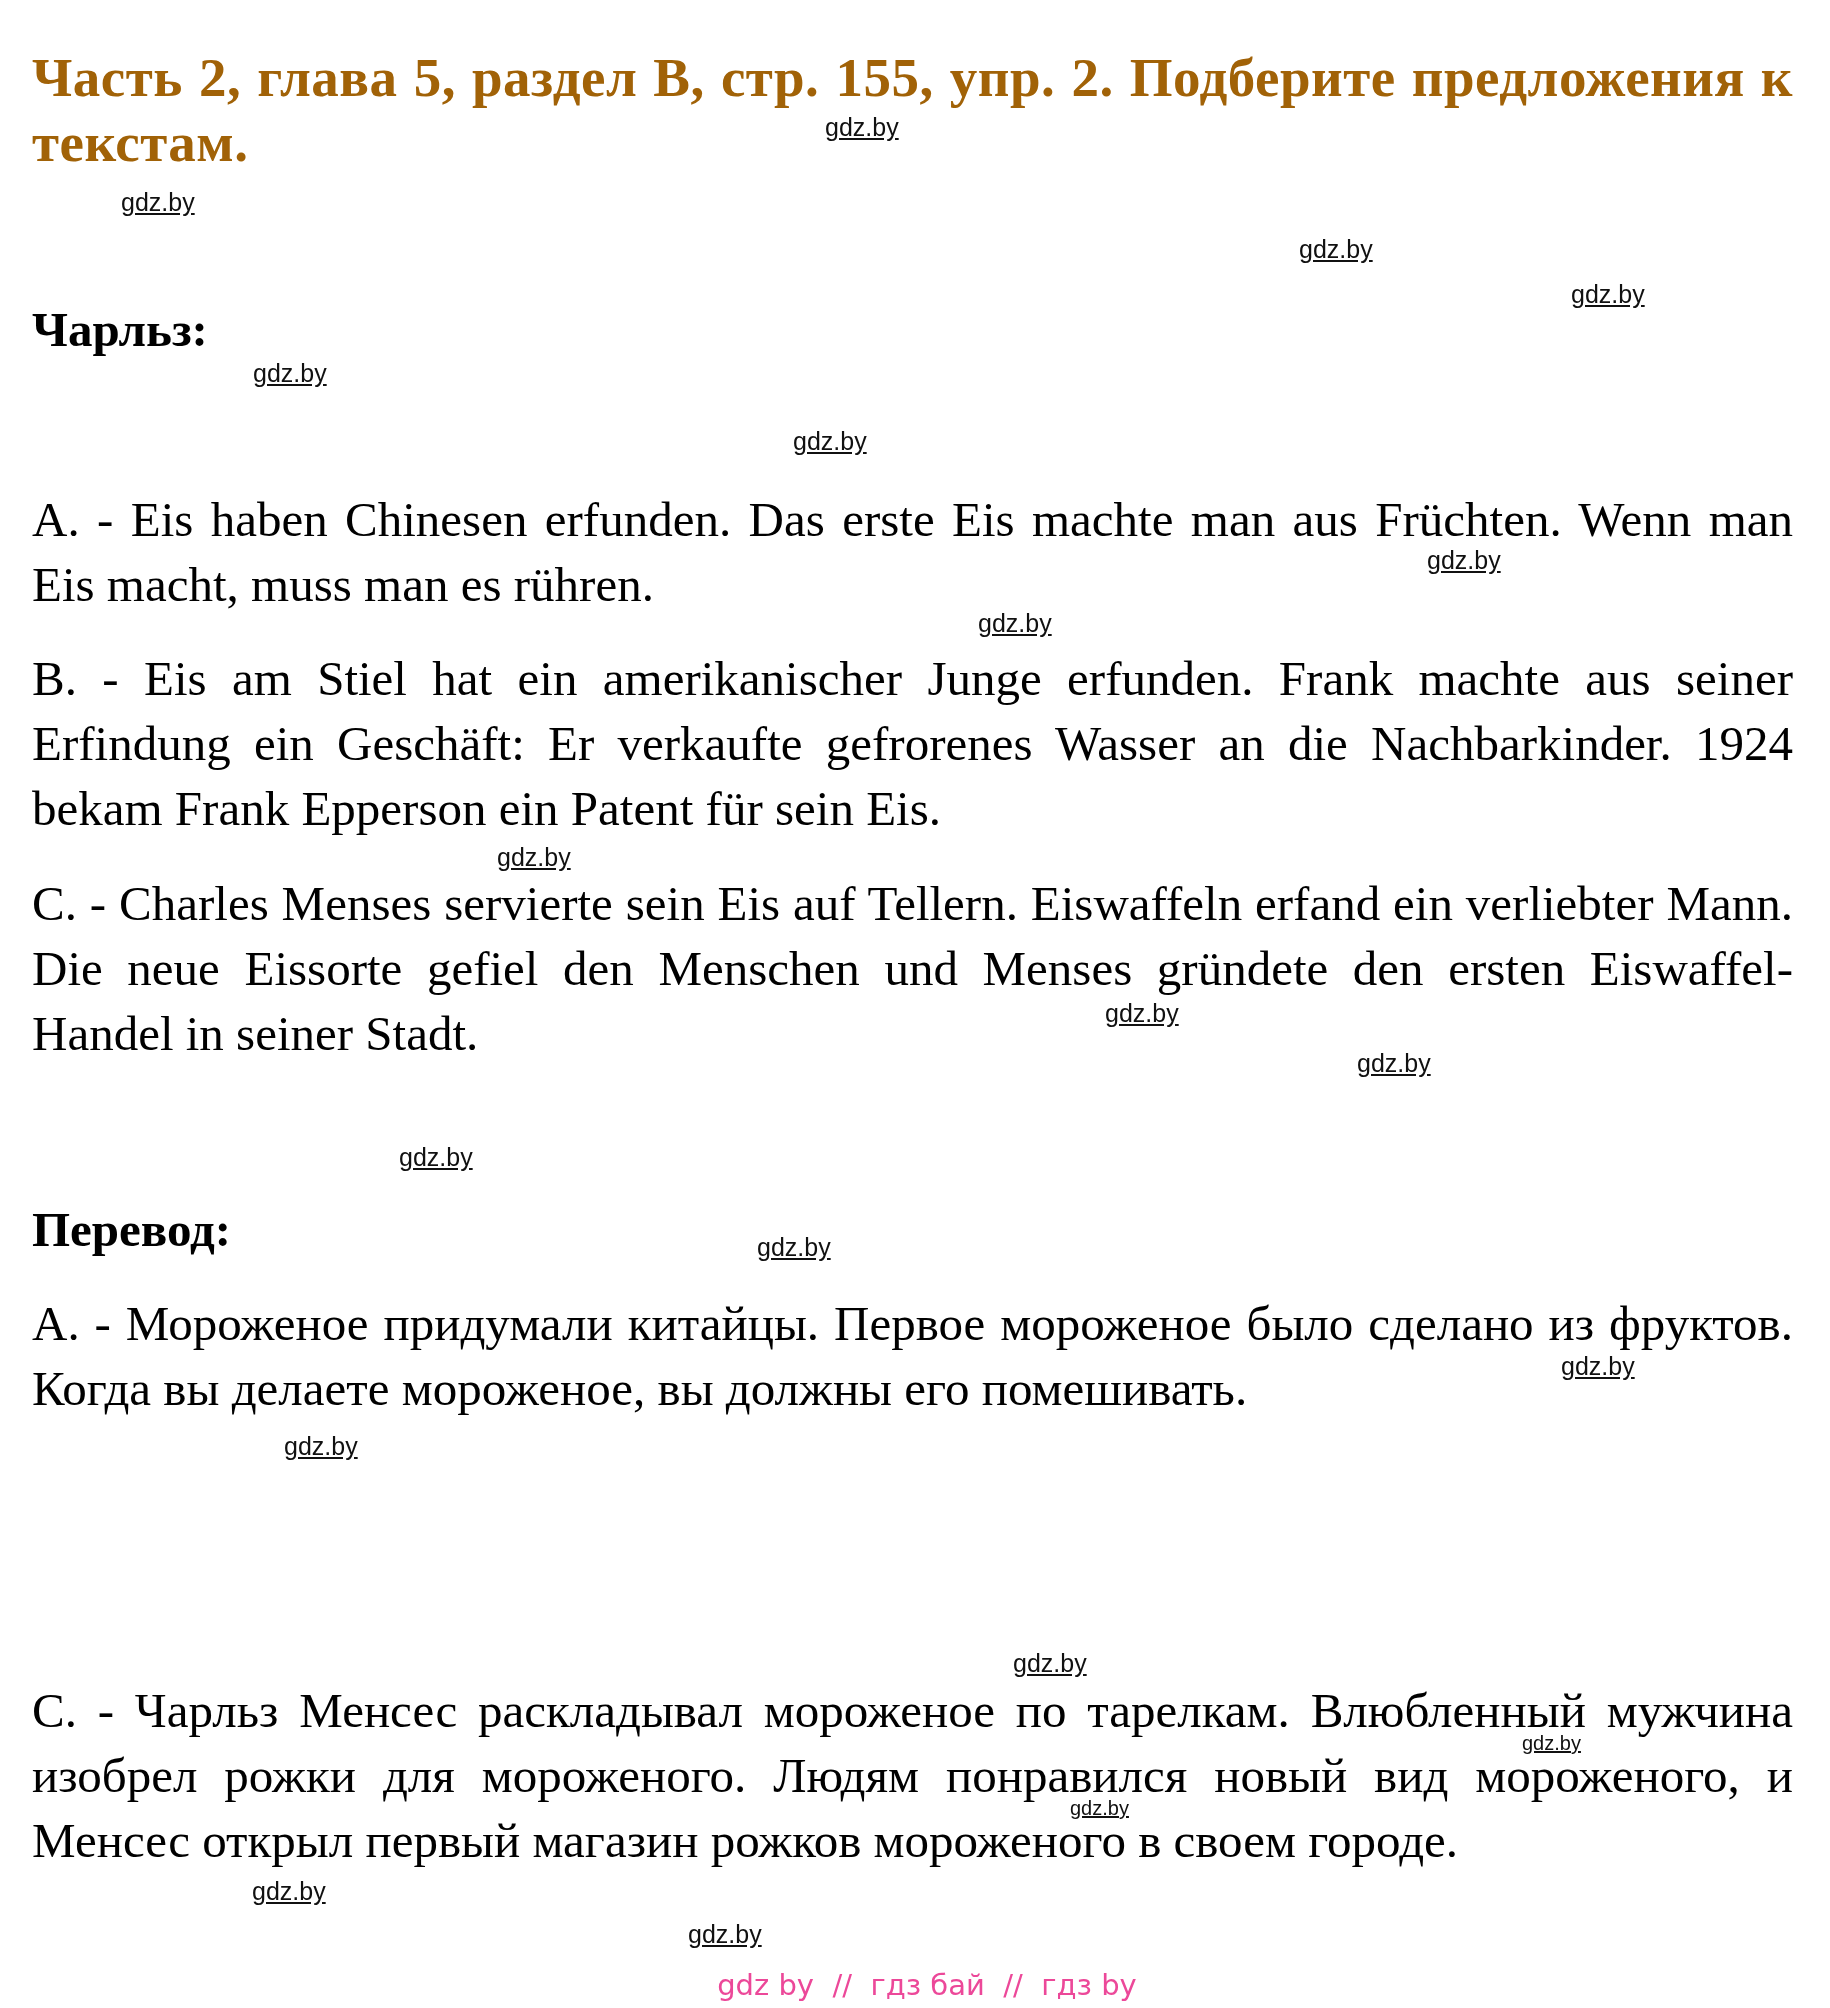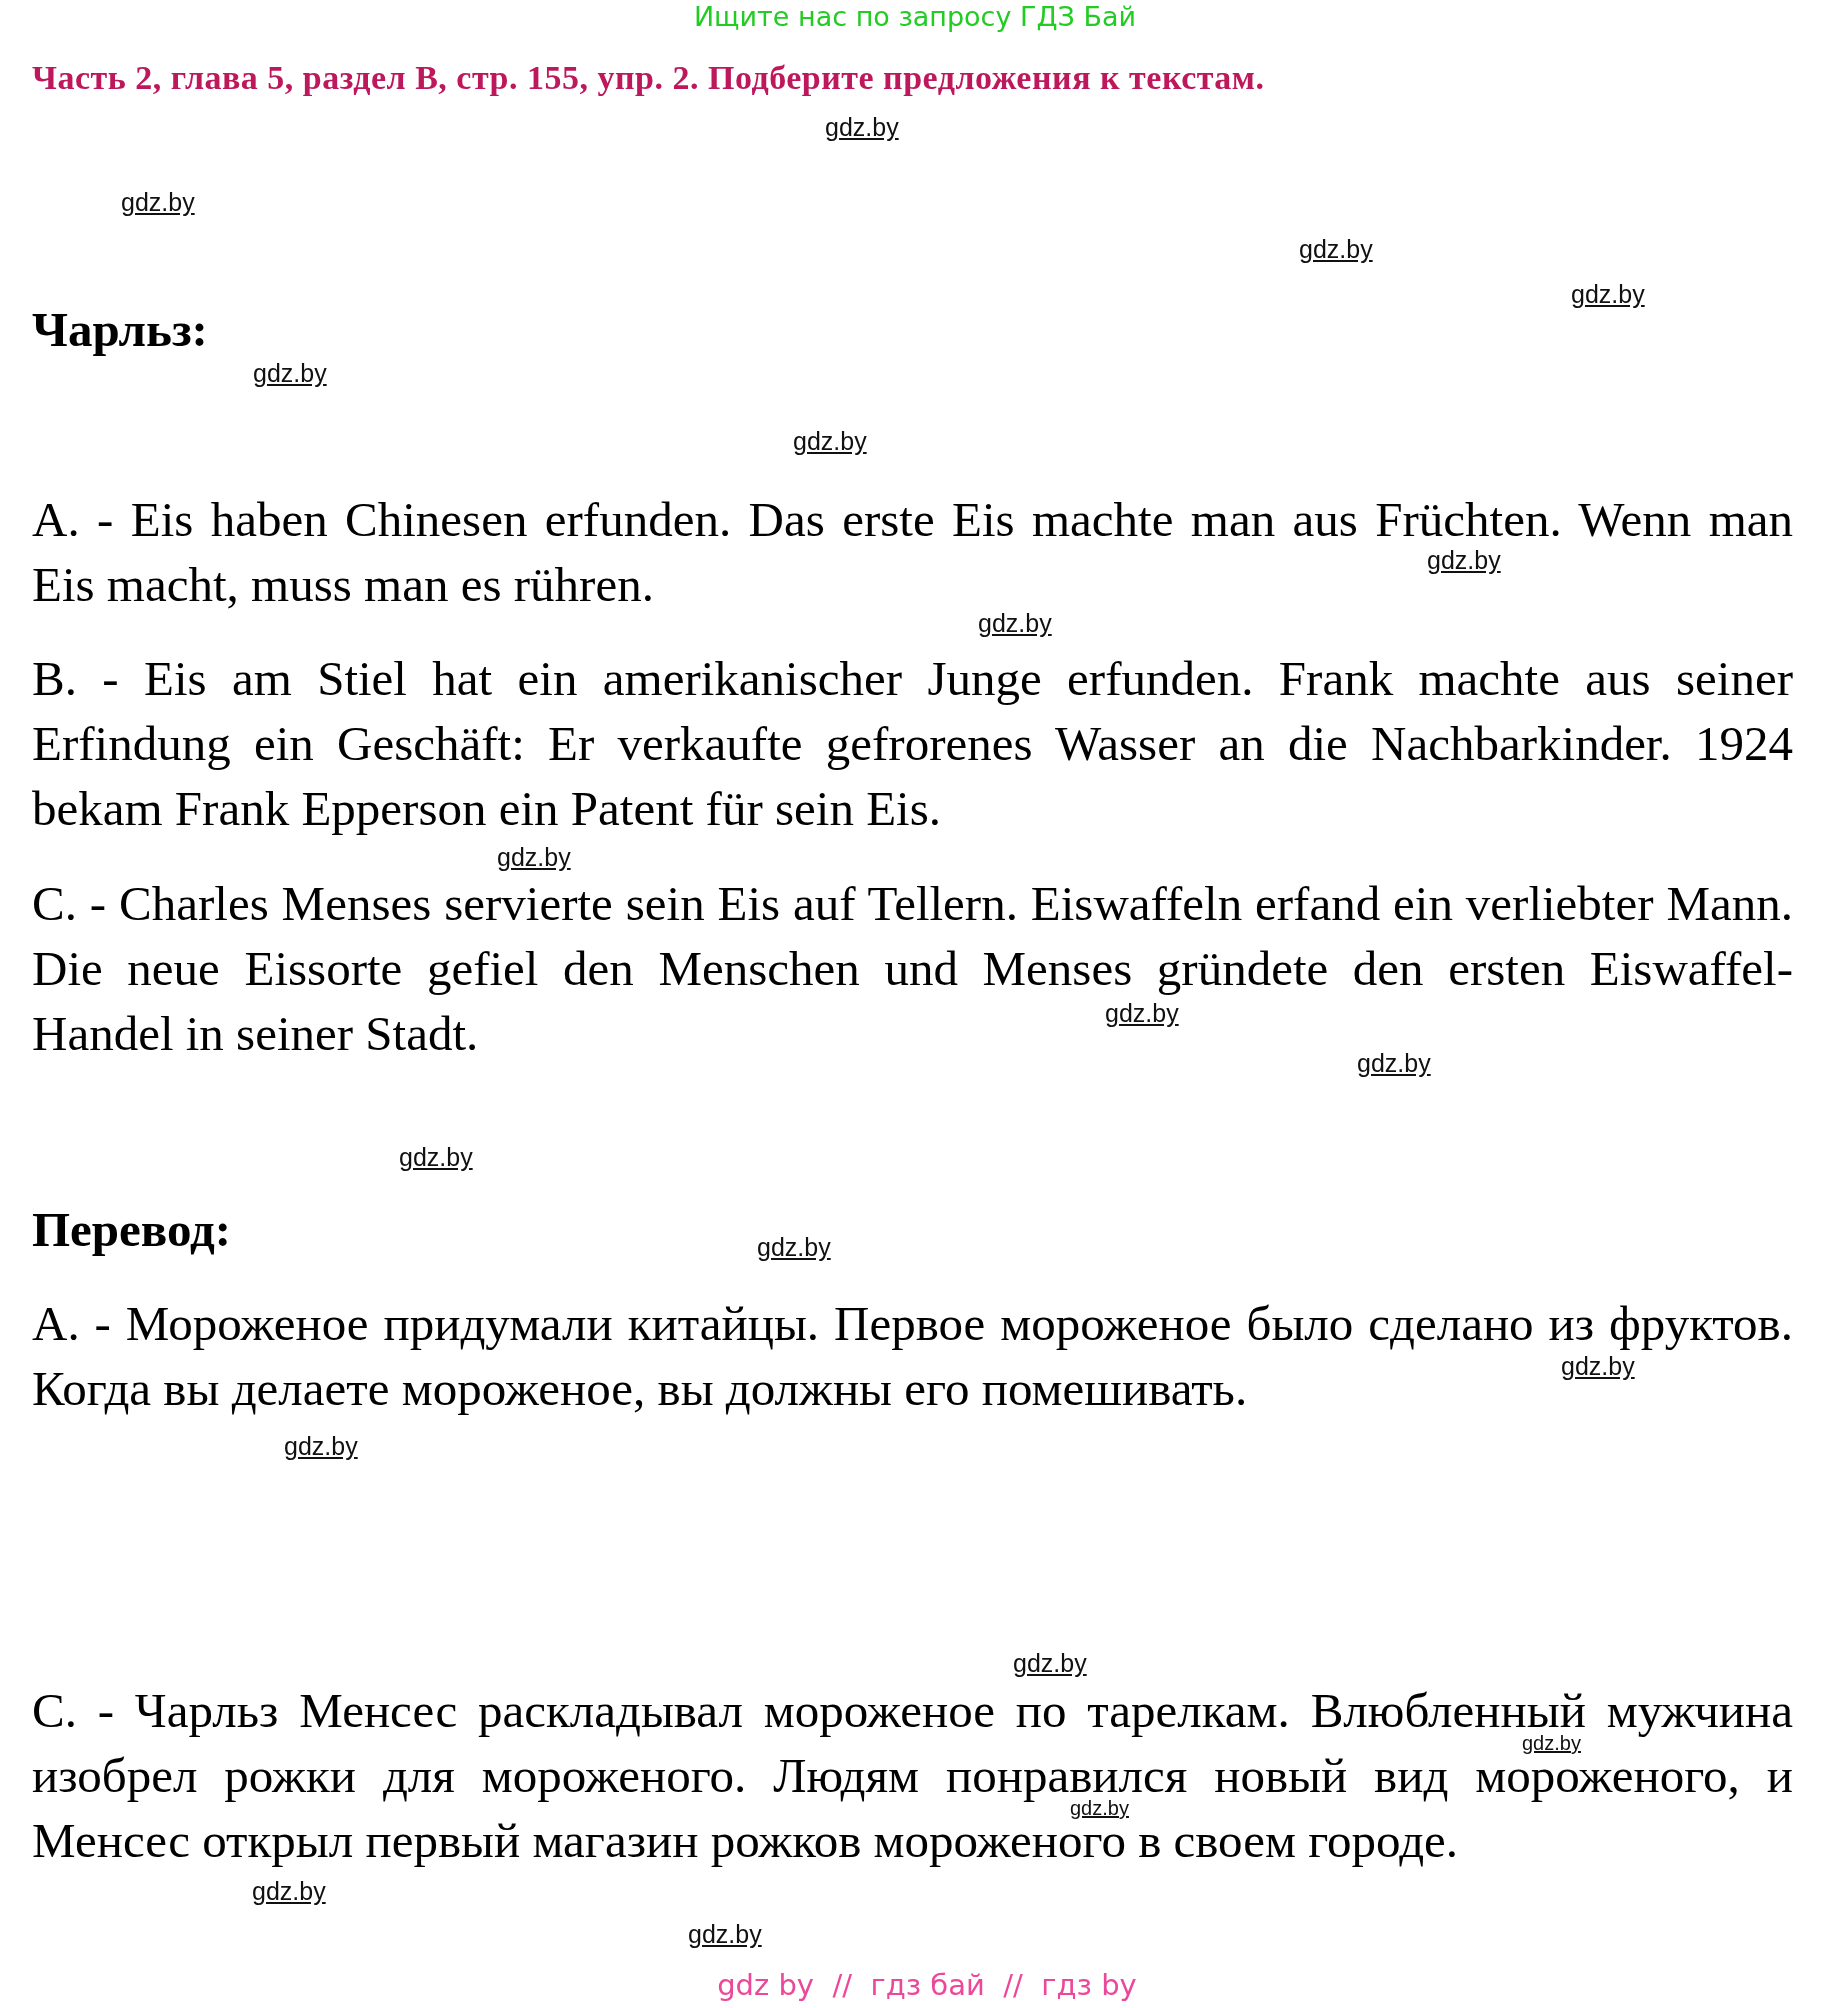--- a/index.html
+++ b/index.html
@@ -6,21 +6,21 @@
   body { width: 1830px; height: 2008px; position: relative; overflow: hidden; }
   .page { position: absolute; left: 0; top: 0; width: 1830px; height: 2008px; }
   .top-banner {
     position: absolute; left: 0; top: 0; width: 1830px; height: 33px;
     text-align: center; color: #22cc22;
     font-family: "DejaVu Sans", sans-serif; font-size: 27px; line-height: 33px;
   }
   .title {
     position: absolute; left: 32px; top: 45px; width: 1761px;
     font-family: "Liberation Serif", serif; font-weight: bold;
-    font-size: 34px; line-height: 65px; text-align: justify; color: #be185d;
+    font-size: 55px; line-height: 65px; text-align: justify; color: #a16207;
     letter-spacing: 0.5px;
   }
   .heading {
     position: absolute; left: 32px;
     font-family: "Liberation Serif", serif; font-weight: bold;
     font-size: 49px; line-height: 54px; color: #000;
   }
   .para {
     position: absolute; left: 32px; width: 1761px;
     font-family: "Liberation Serif", serif;
@@ -40,21 +40,20 @@
     text-align: center; color: #ec4899;
     font-family: "DejaVu Sans", sans-serif; font-size: 29px; line-height: 40px;
     white-space: pre;
   }
 </style>
 </head>
 <body>
 
 <div class="page">
 
-  <div class="top-banner">Ищите нас по запросу ГДЗ Бай</div>
 
   <div class="title">Часть 2, глава 5, раздел B, стр. 155, упр. 2. Подберите предложения к текстам.</div>
 
   <div class="heading" style="top:303px;">Чарльз:</div>
 
   <div class="para" style="top:487px;">A. - Eis haben Chinesen erfunden. Das erste Eis machte man aus Früchten. Wenn man Eis macht, muss man es rühren.</div>
   <div class="para" style="top:646px;">B. - Eis am Stiel hat ein amerikanischer Junge erfunden.  Frank machte aus seiner Erfindung ein Geschäft: Er verkaufte gefrorenes Wasser an die Nachbarkinder. 1924 bekam Frank Epperson ein Patent für sein Eis.</div>
   <div class="para" style="top:871px;">C. - Charles Menses servierte sein Eis auf Tellern. Eiswaffeln erfand ein verliebter Mann. Die neue Eissorte gefiel den Menschen und Menses gründete den ersten Eiswaffel-Handel in seiner Stadt.</div>
 
   <div class="heading" style="top:1203px;">Перевод:</div>

